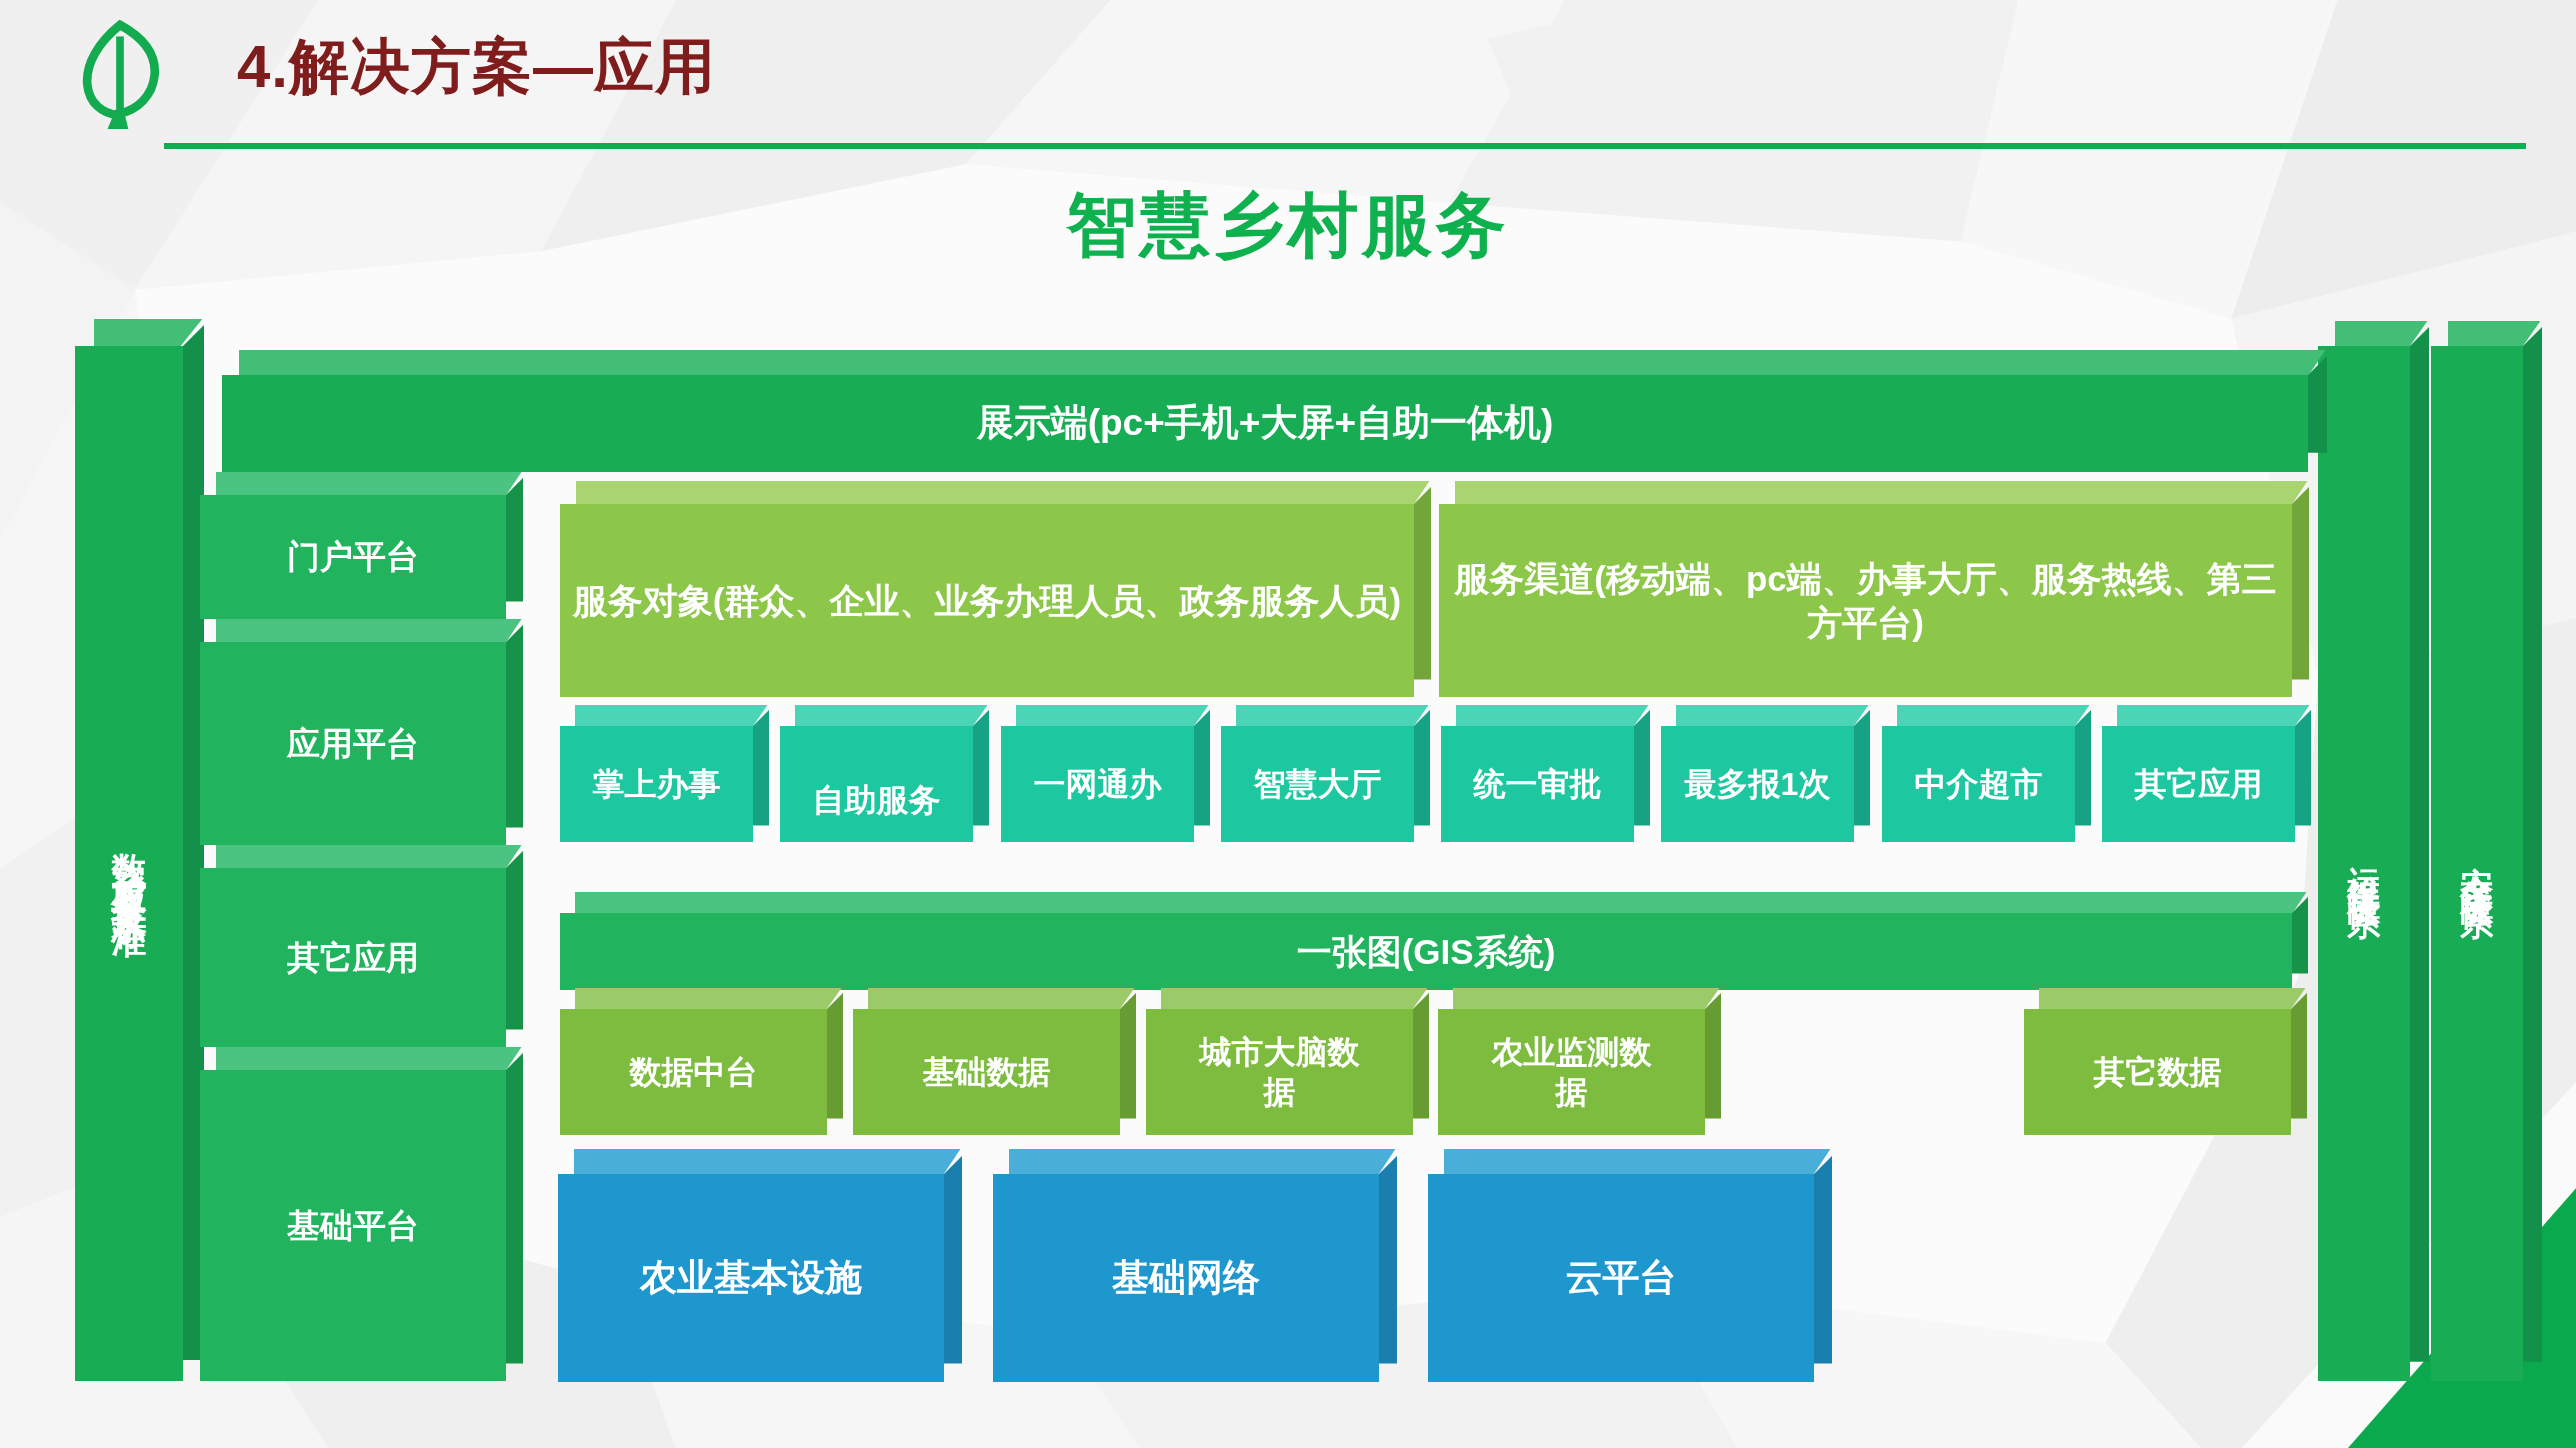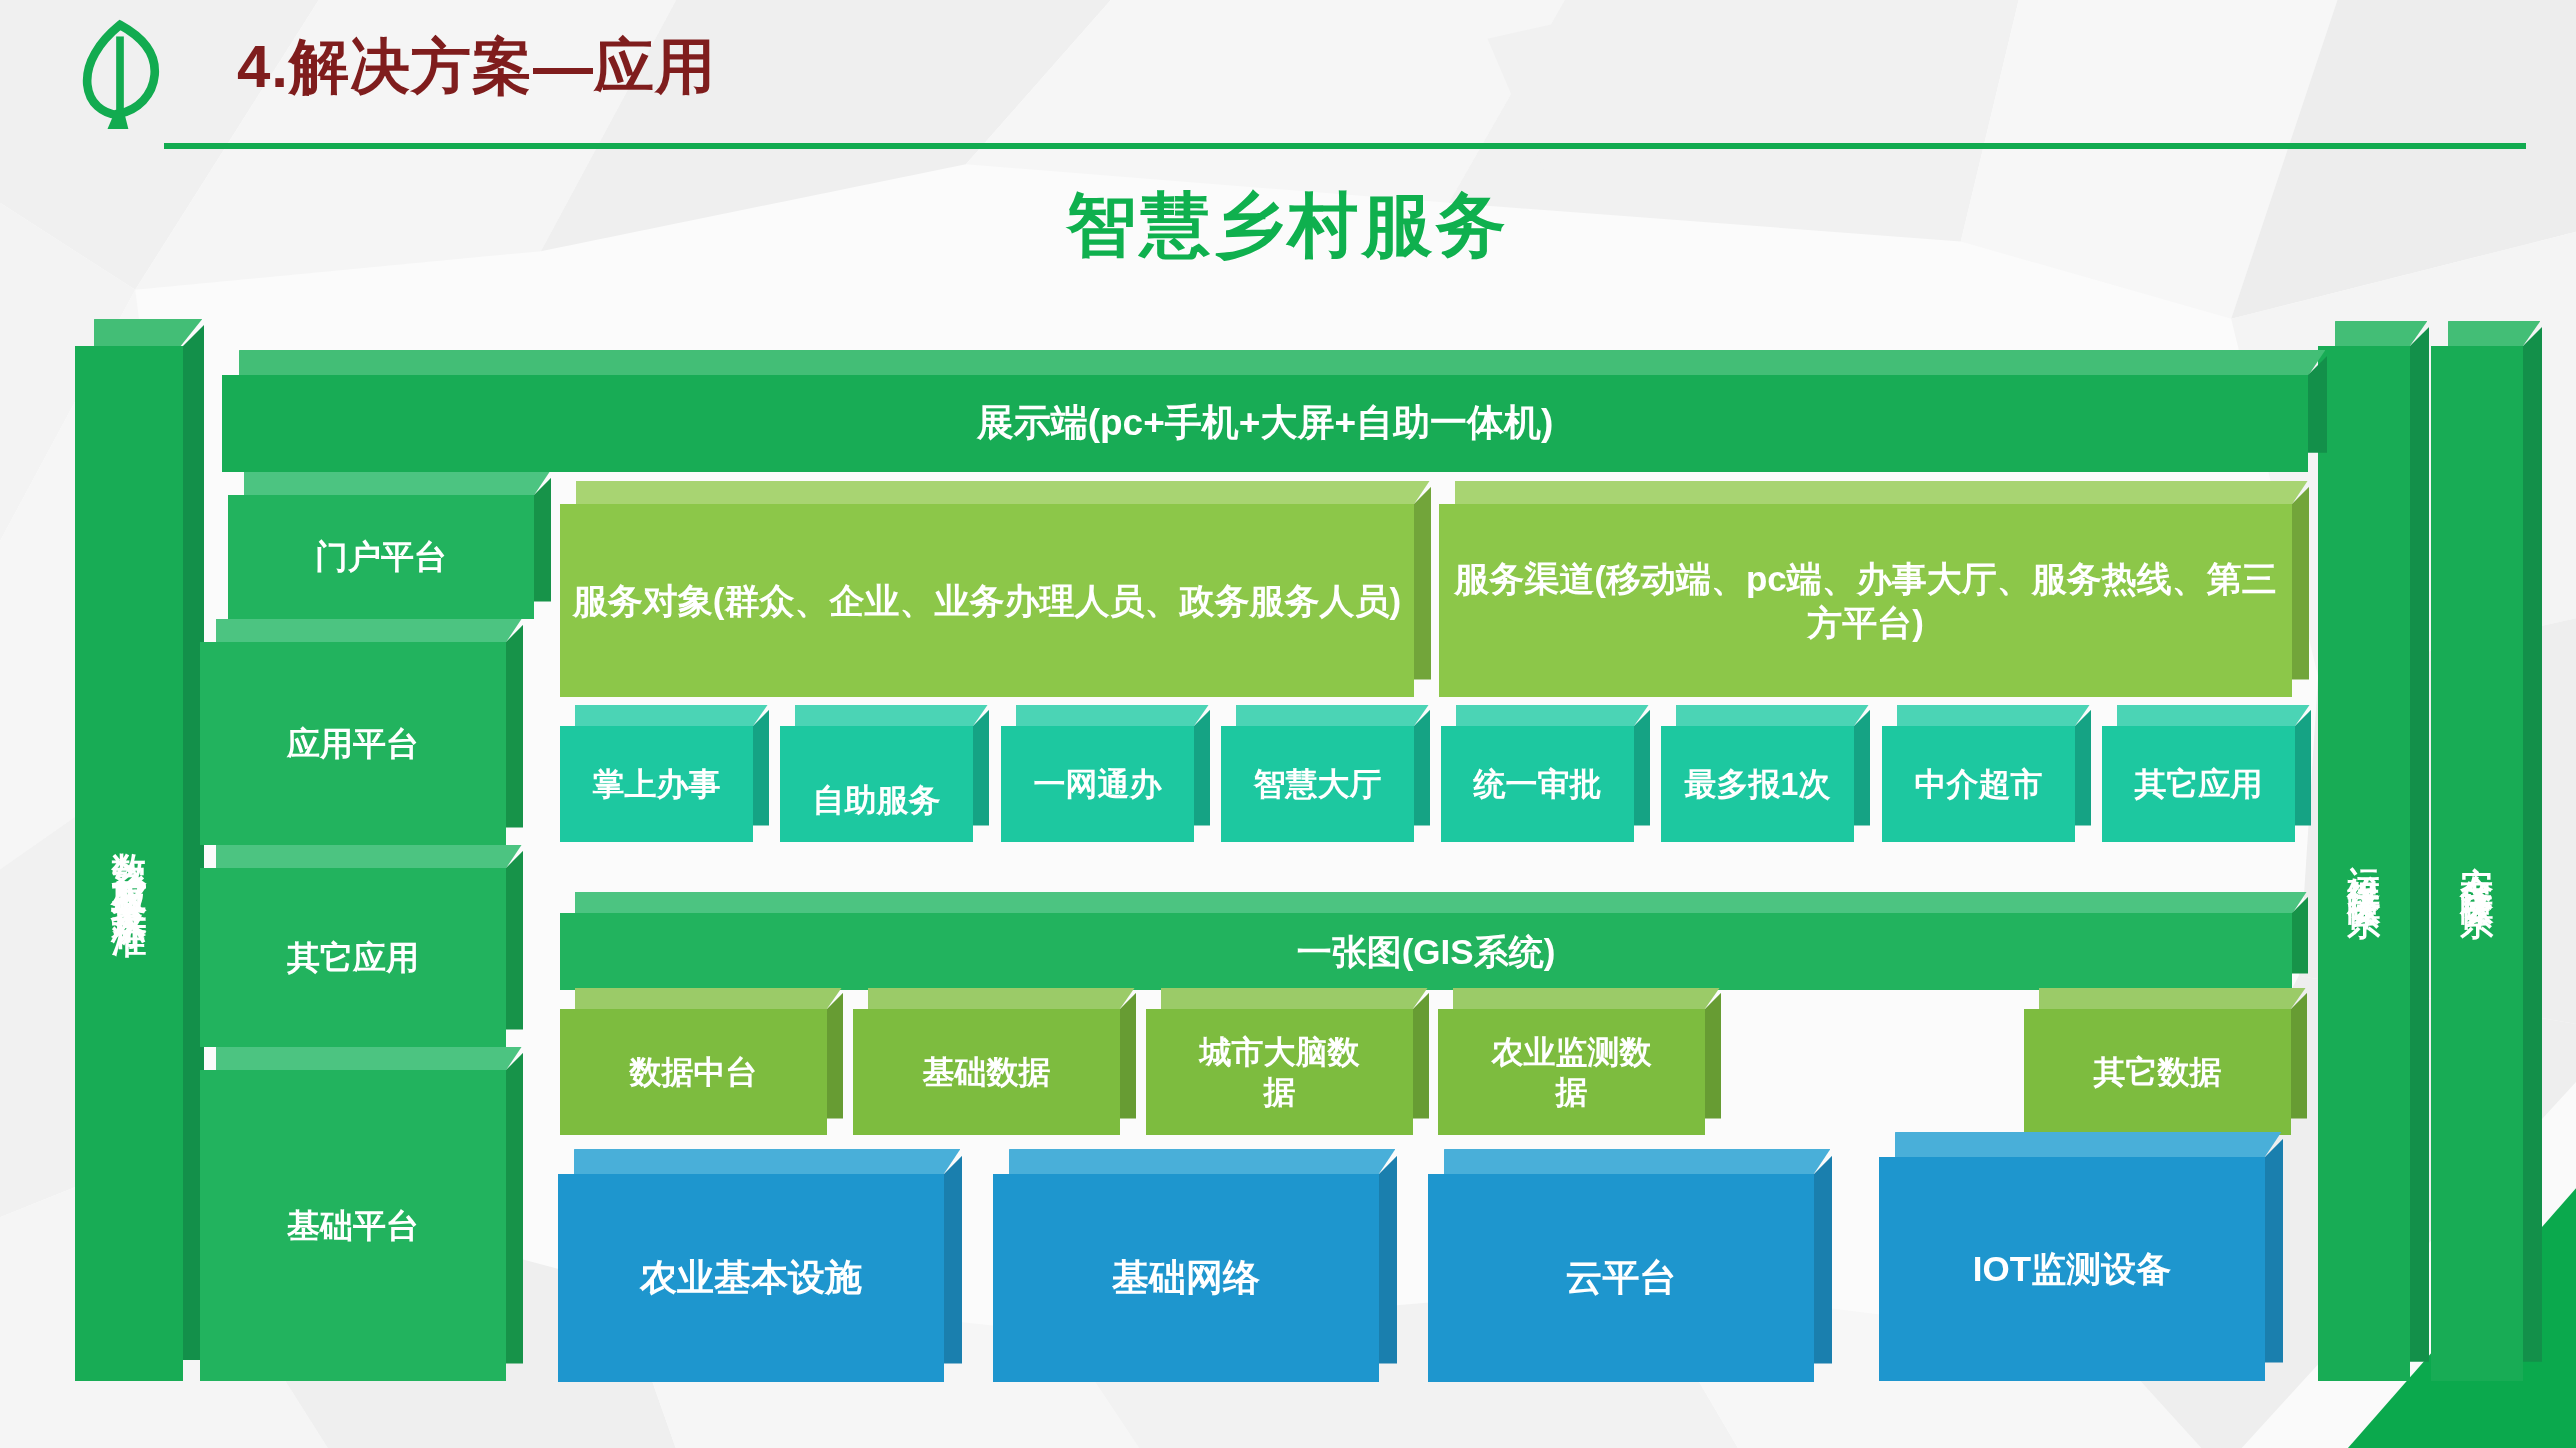--- a/index.html
+++ b/index.html
@@ -145,21 +145,21 @@
   </div>
 
   <div class="box" style="left:198px; top:375px; width:2086px; height:97px;margin-left:24px;">
     <div class="face-top c-green-top" style="height:25px; top:-25px; left:17.4px; width:2086px; clip-path:polygon(0 0,100% 0,99.2% 100%,-0.85% 100%);"></div>
     <div class="face-right c-green-right" style="width:19.3px; right:-19.3px; top:-19.3px; height:97px; clip-path:polygon(100% 0,100% 100%,0 100%,0 19.3px);"></div>
     <div class="face-front c-green">
       <span style="font-size:37px;">展示端(pc+手机+大屏+自助一体机)</span>
     </div>
   </div>
 
-  <div class="box" style="left:200px; top:495px; width:306px; height:124px;margin-left:28px;">
+  <div class="box" style="left:200px; top:495px; width:306px; height:124px;">
     <div class="face-top c-green2-top" style="height:23px; top:-23px; left:15.5px; width:306px; clip-path:polygon(0 0,100% 0,95% 100%,-5% 100%);"></div>
     <div class="face-right c-green2-right" style="width:17.4px; right:-17.4px; top:-17.4px; height:124px; clip-path:polygon(100% 0,100% 100%,0 100%,0 17.4px);"></div>
     <div class="face-front c-green2">
       <span style="font-size:33px;">门户平台</span>
     </div>
   </div>
 
   <div class="box" style="left:200px; top:642px; width:306px; height:203px;">
     <div class="face-top c-green2-top" style="height:23px; top:-23px; left:15.5px; width:306px; clip-path:polygon(0 0,100% 0,95% 100%,-5% 100%);"></div>
     <div class="face-right c-green2-right" style="width:17.4px; right:-17.4px; top:-17.4px; height:203px; clip-path:polygon(100% 0,100% 100%,0 100%,0 17.4px);"></div>
@@ -330,22 +330,15 @@
   </div>
 
   <div class="box" style="left:1428px; top:1174px; width:386px; height:208px;">
     <div class="face-top c-blue-top" style="height:25px; top:-25px; left:16.4px; width:386px; clip-path:polygon(0 0,100% 0,95.7% 100%,-4.2% 100%);"></div>
     <div class="face-right c-blue-right" style="width:18.4px; right:-18.4px; top:-18.4px; height:208px; clip-path:polygon(100% 0,100% 100%,0 100%,0 18.4px);"></div>
     <div class="face-front c-blue">
       <span style="font-size:37px;">云平台</span>
     </div>
   </div>
 
-  <div class="box" style="left:1879px; top:1157px; width:386px; height:224px;">
-    <div class="face-top c-blue-top" style="height:25px; top:-25px; left:16.4px; width:386px; clip-path:polygon(0 0,100% 0,95.7% 100%,-4.2% 100%);"></div>
-    <div class="face-right c-blue-right" style="width:18.4px; right:-18.4px; top:-18.4px; height:224px; clip-path:polygon(100% 0,100% 100%,0 100%,0 18.4px);"></div>
-    <div class="face-front c-blue">
-      <span style="font-size:35px;">IOT监测设备</span>
-    </div>
-  </div>
 
 </div>
 
 
 </body></html>

